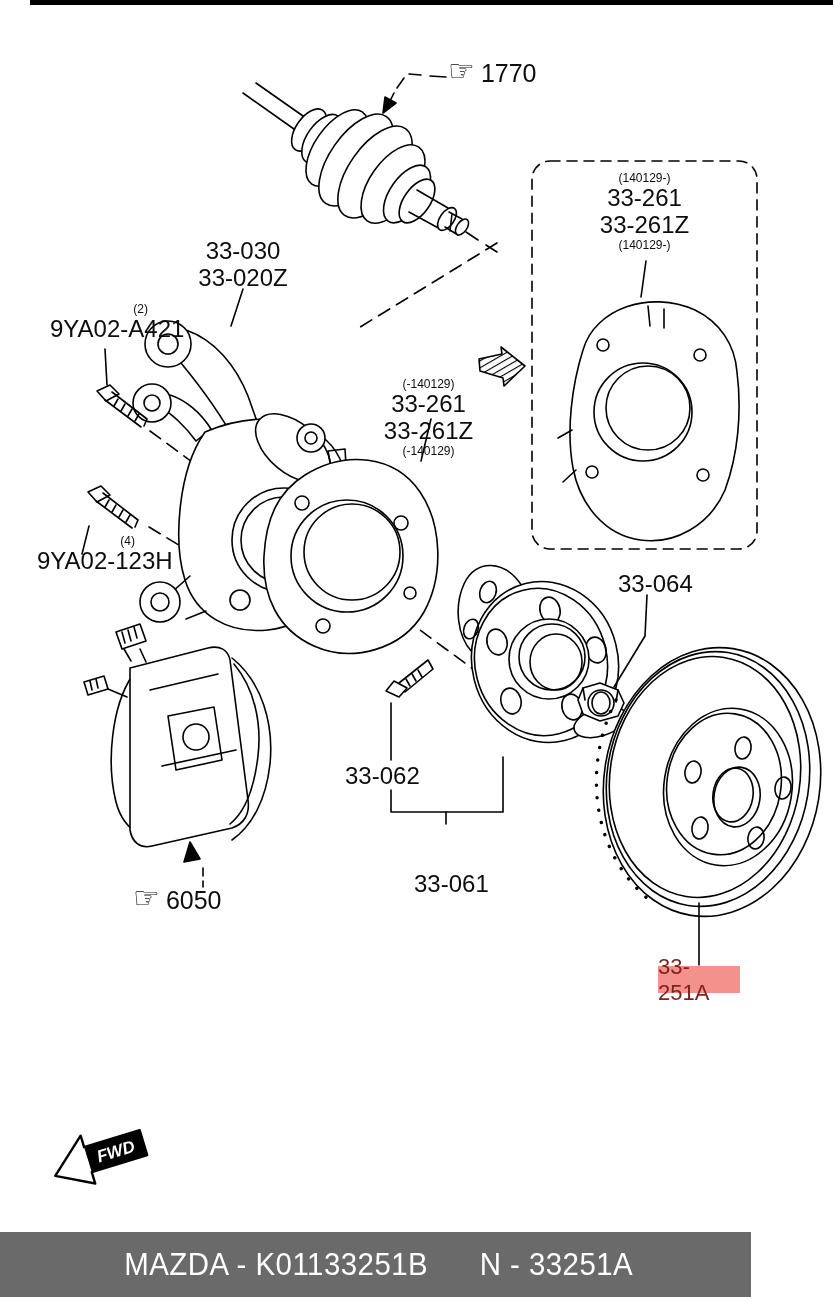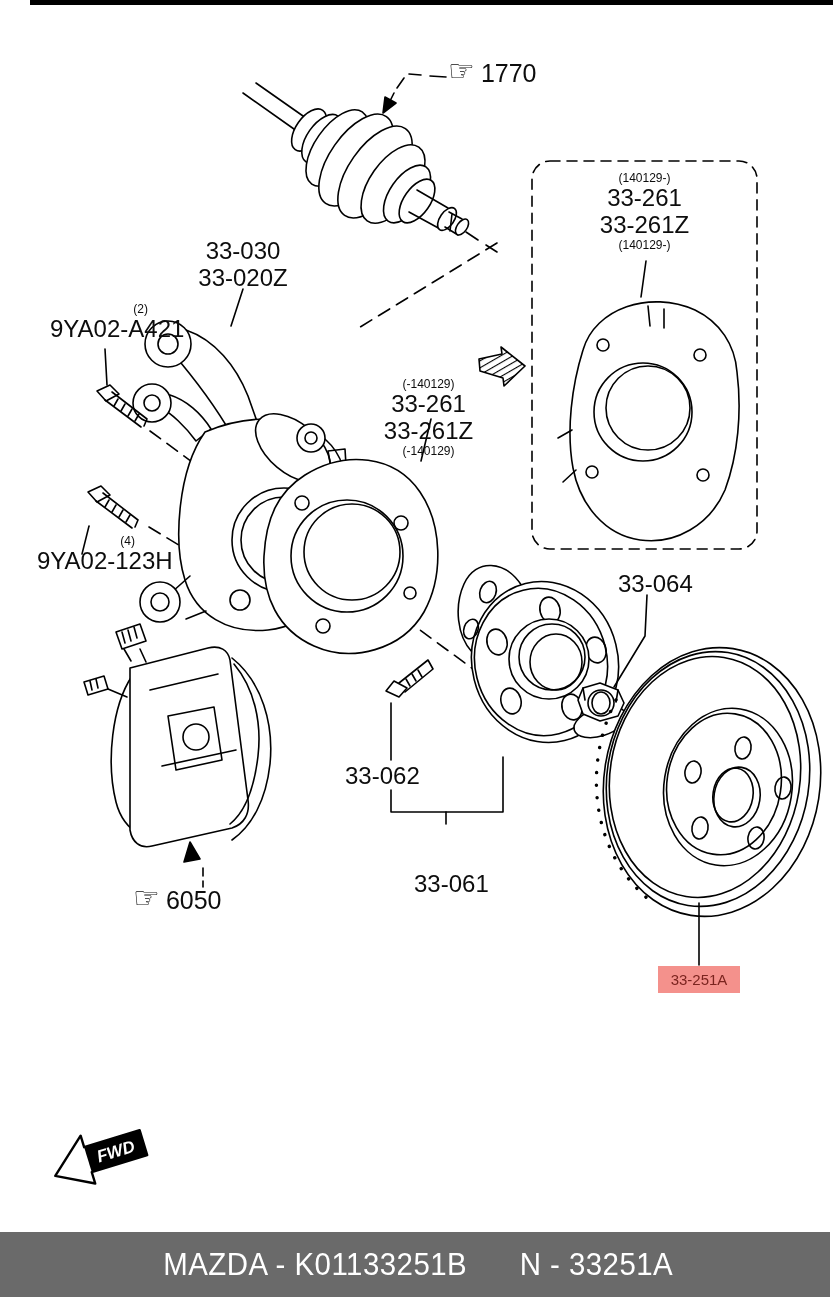--- a/index.html
+++ b/index.html
@@ -12,25 +12,25 @@
   .label{position:absolute;color:#0d0d0d;white-space:nowrap;}
   .part{font-size:24px;letter-spacing:0px;}
   .qual{font-size:12px;}
   .center{text-align:center;}
   .right{text-align:right;}
   .ref-label{display:flex;align-items:center;gap:6px;font-size:25px;}
   .hand{font-size:30px;line-height:1;transform:translateY(-2px);}
   .stack{line-height:1.12;}
   .highlight{
     position:absolute;left:658px;top:966px;width:82px;height:27px;
-    background:#f4918c;color:#7b241f;font-size:15px;
+    background:#f4918c;color:#7b241f;font-size:22px;
     display:flex;align-items:center;justify-content:center;
   }
   .footer{
-    position:absolute;left:0;top:1232px;width:830px;height:65px;background:#6a6a6a;
+    position:absolute;left:0;top:1232px;width:751px;height:65px;background:#6a6a6a;
     display:flex;align-items:center;justify-content:center;gap:32px;
   }
   .footer span{
     color:#fff;font-size:32px;letter-spacing:.5px;transform:scaleX(.92);
   }
 </style>
 </head>
 <body>
 
 <div class="top-strip"></div>

